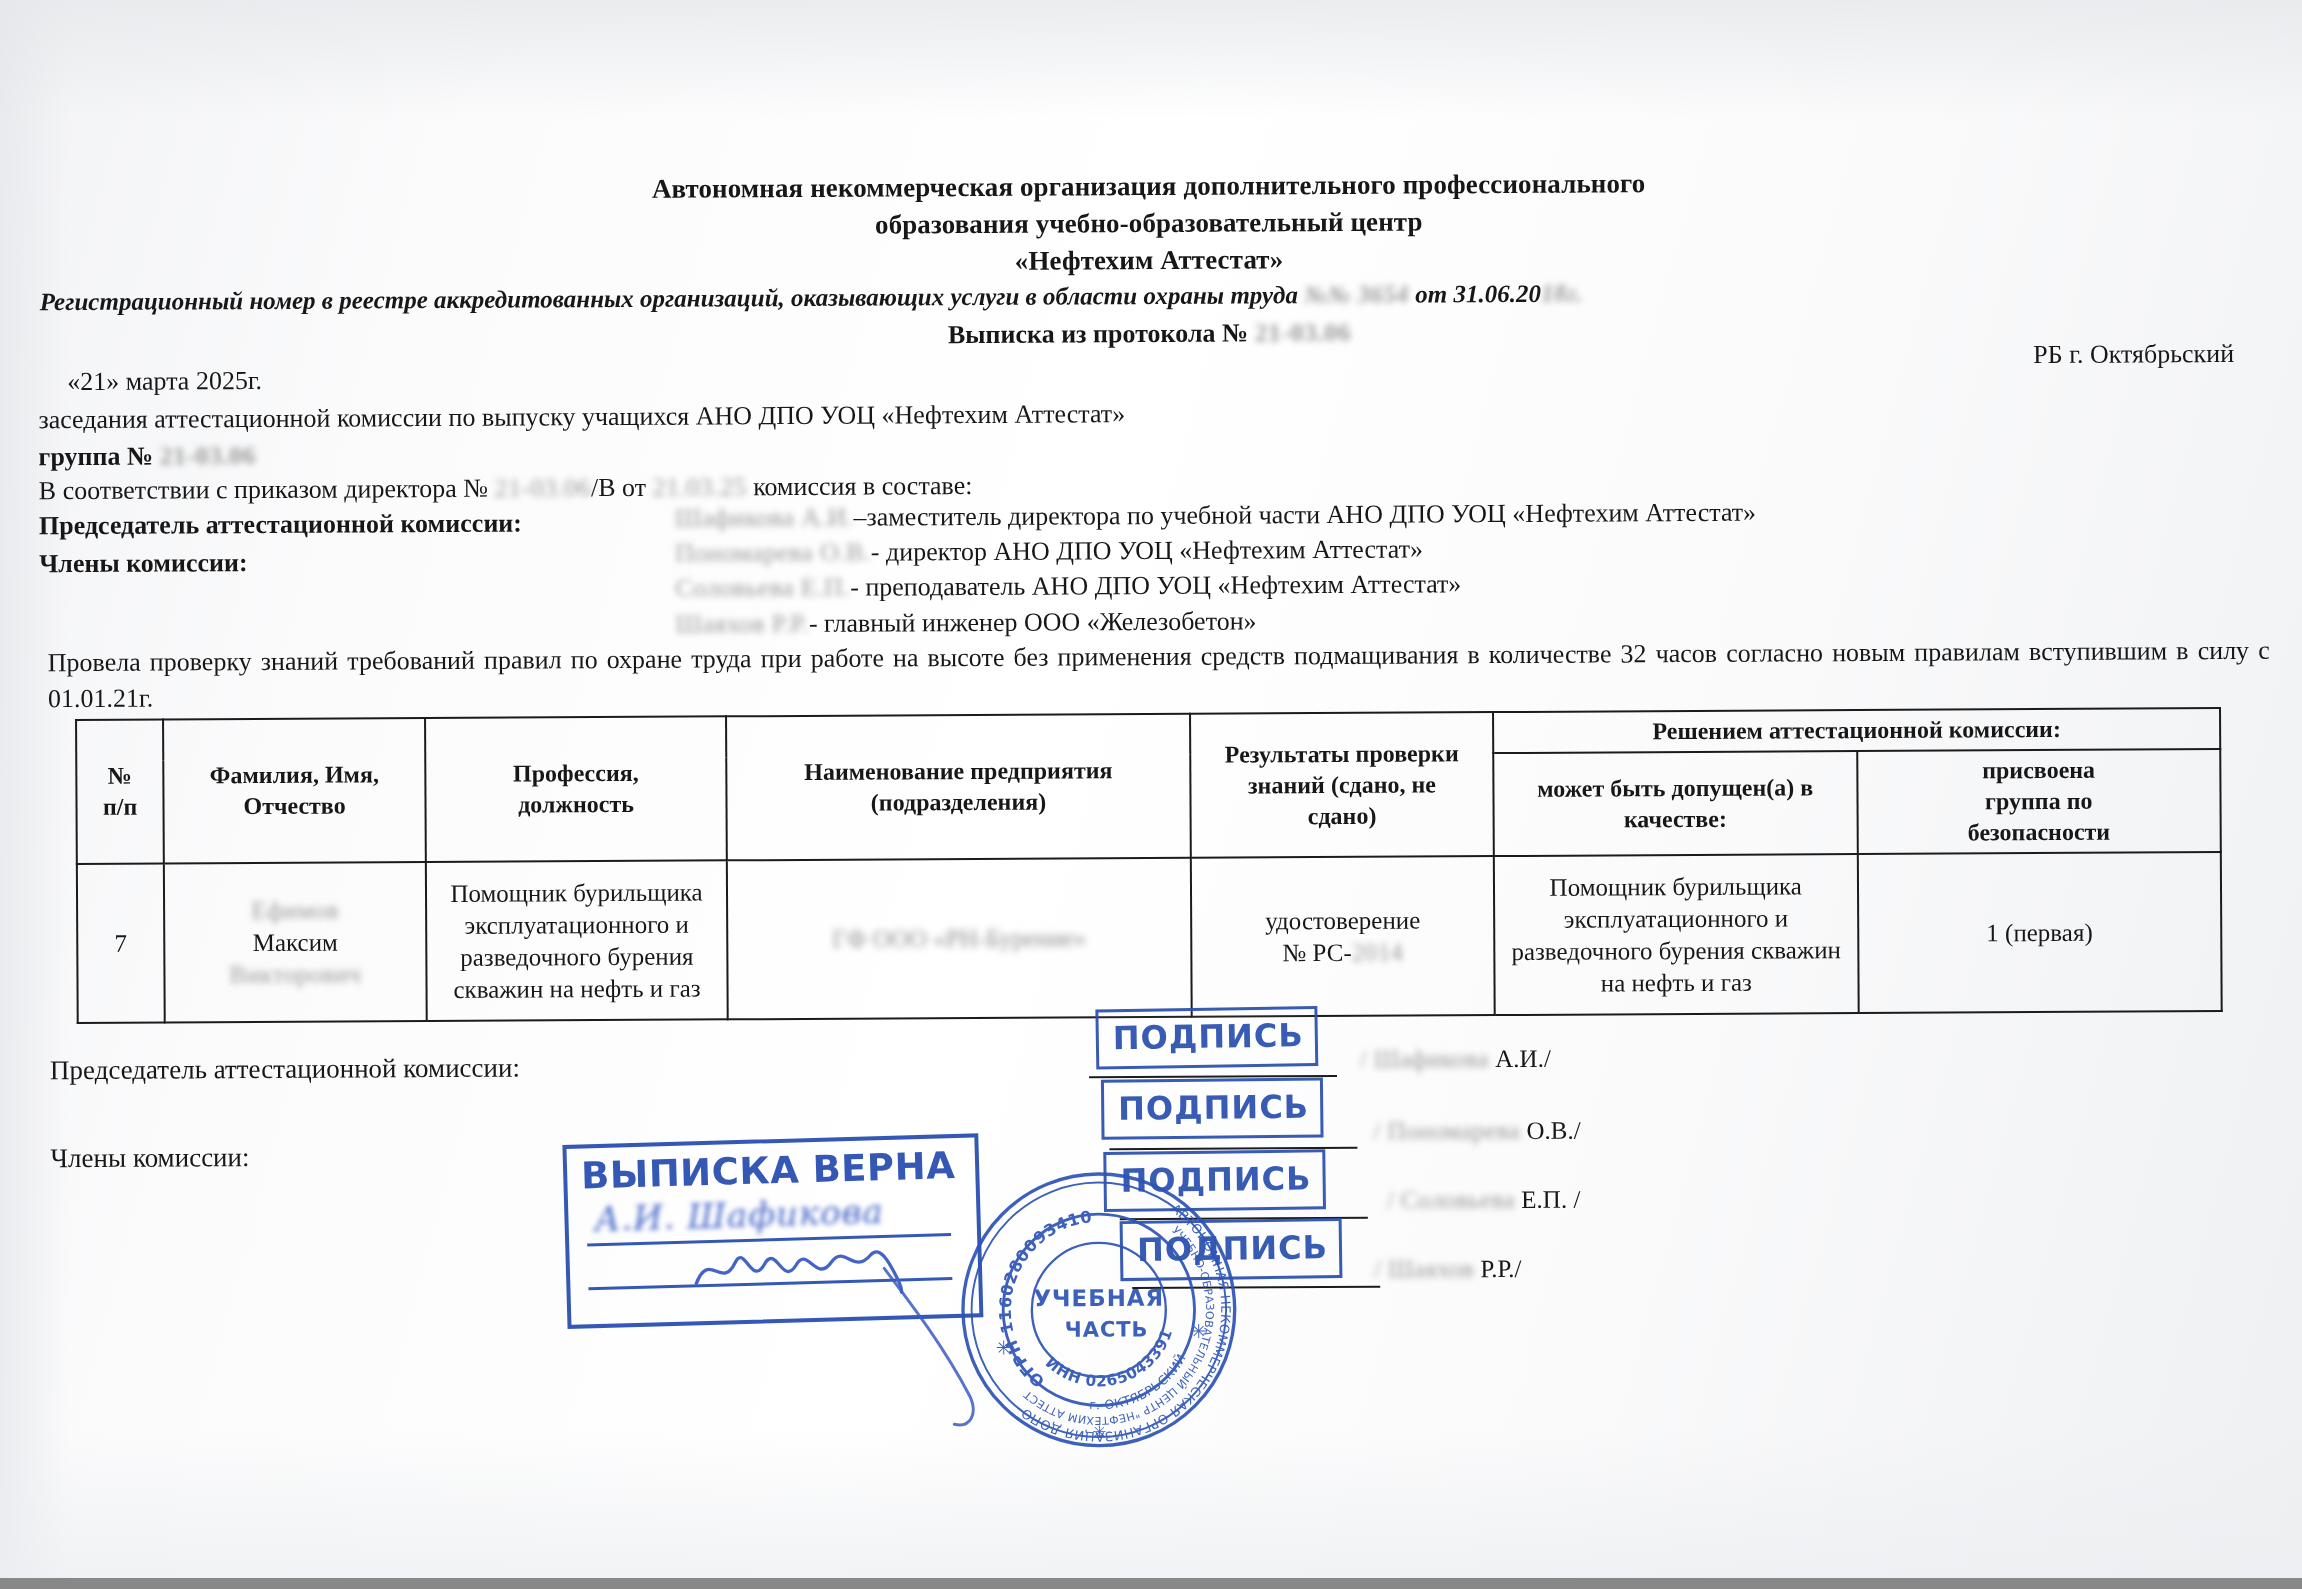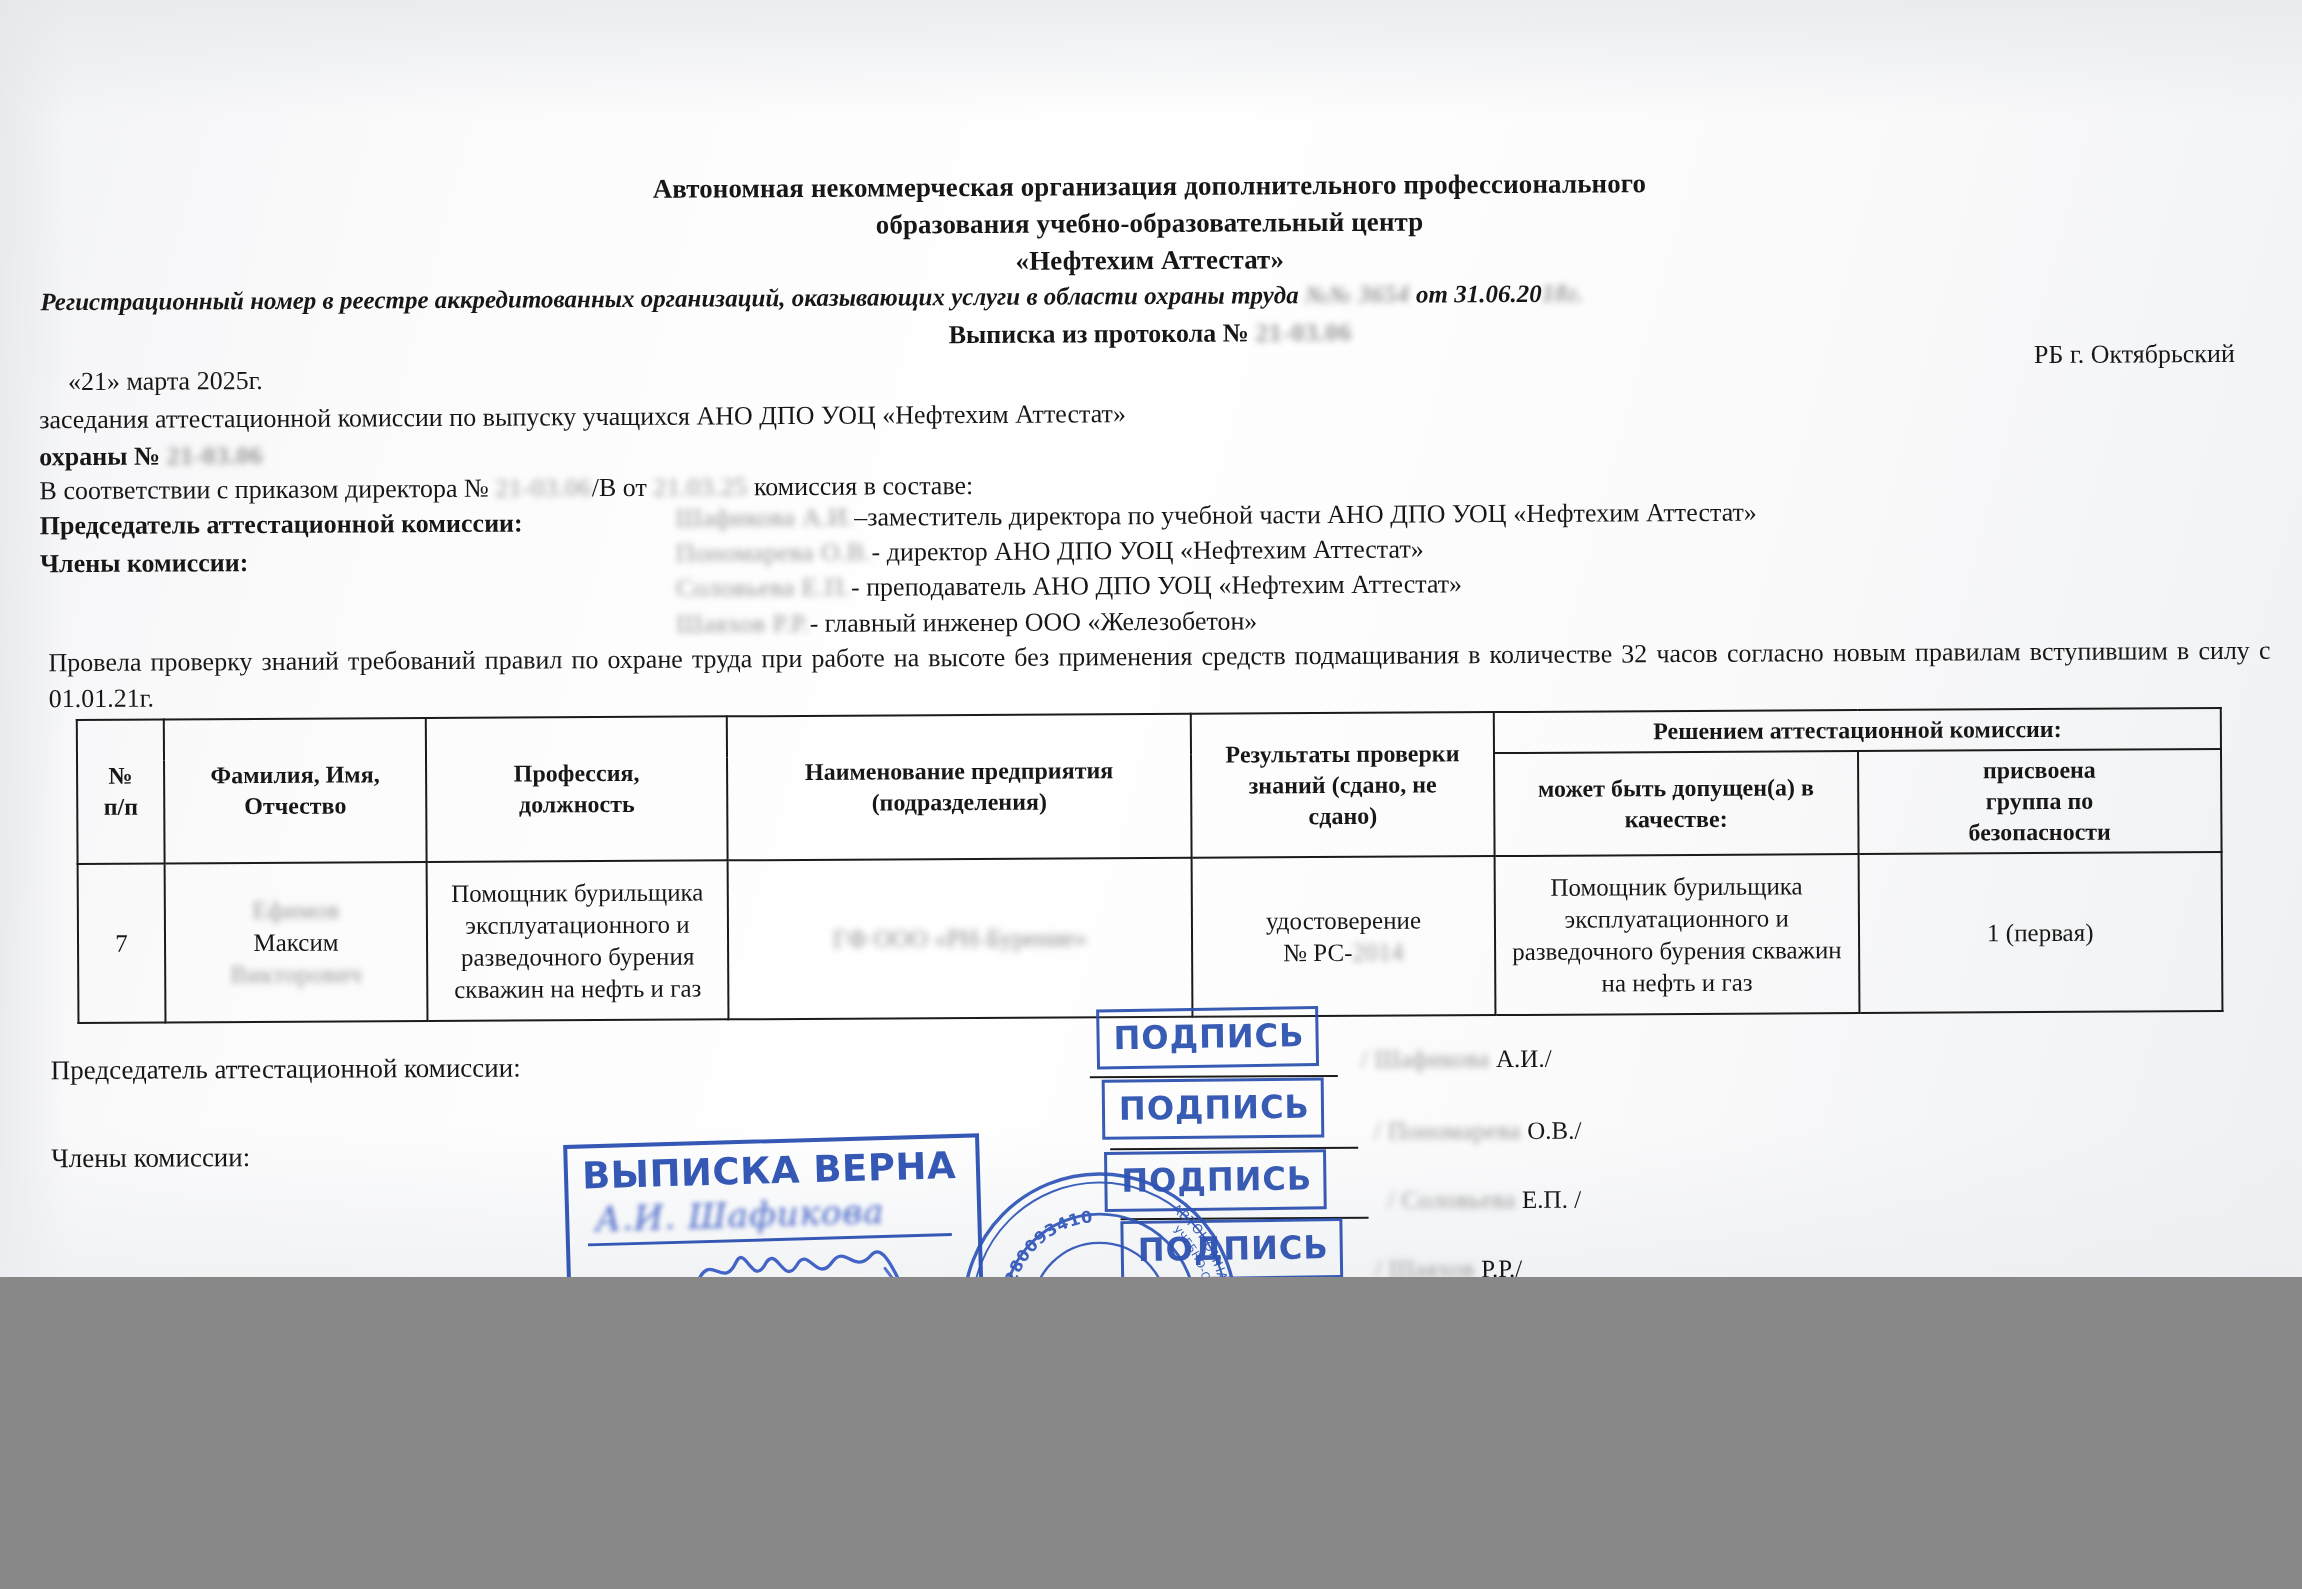--- a/index.html
+++ b/index.html
@@ -4,21 +4,21 @@
 <title>Выписка из протокола</title>
 <style>
   html, body {
     margin: 0;
     padding: 0;
     background: #888;
   }
   #page {
     position: relative;
     width: 2303px;
-    height: 1277px;
+    height: 1578px;
     background: #ffffff;
     overflow: hidden;
     font-family: "Liberation Serif", "DejaVu Serif", serif;
     color: #171717;
   }
   
   #paper-bg {
     position: absolute;
     inset: 0;
     background:
@@ -309,21 +309,21 @@
 
     <div id="protocol-line">
       <span>Выписка из протокола № </span><span class="redact">21-03.06</span>
     </div>
 
     <div id="doc-date">«21» марта 2025г.</div>
     <div id="doc-place">РБ г. Октябрьский</div>
     <div id="meeting-line">заседания аттестационной комиссии по выпуску учащихся АНО ДПО УОЦ «Нефтехим Аттестат»</div>
 
     <div id="group-line">
-      <span>охраны № </span><span class="redact">21-03.06</span>
+      <span>группа № </span><span class="redact">21-03.06</span>
     </div>
 
     <div id="order-line">
       <span>В соответствии с приказом директора № </span><span class="redact">21-03.06</span><span>/В от </span><span class="redact">21.03.25</span><span> комиссия в составе:</span>
     </div>
 
     <div class="role-label" id="role-chair">Председатель аттестационной комиссии:</div>
     <div class="role-label" id="role-members">Члены комиссии:</div>
 
     <div class="member-line" id="member-1">

